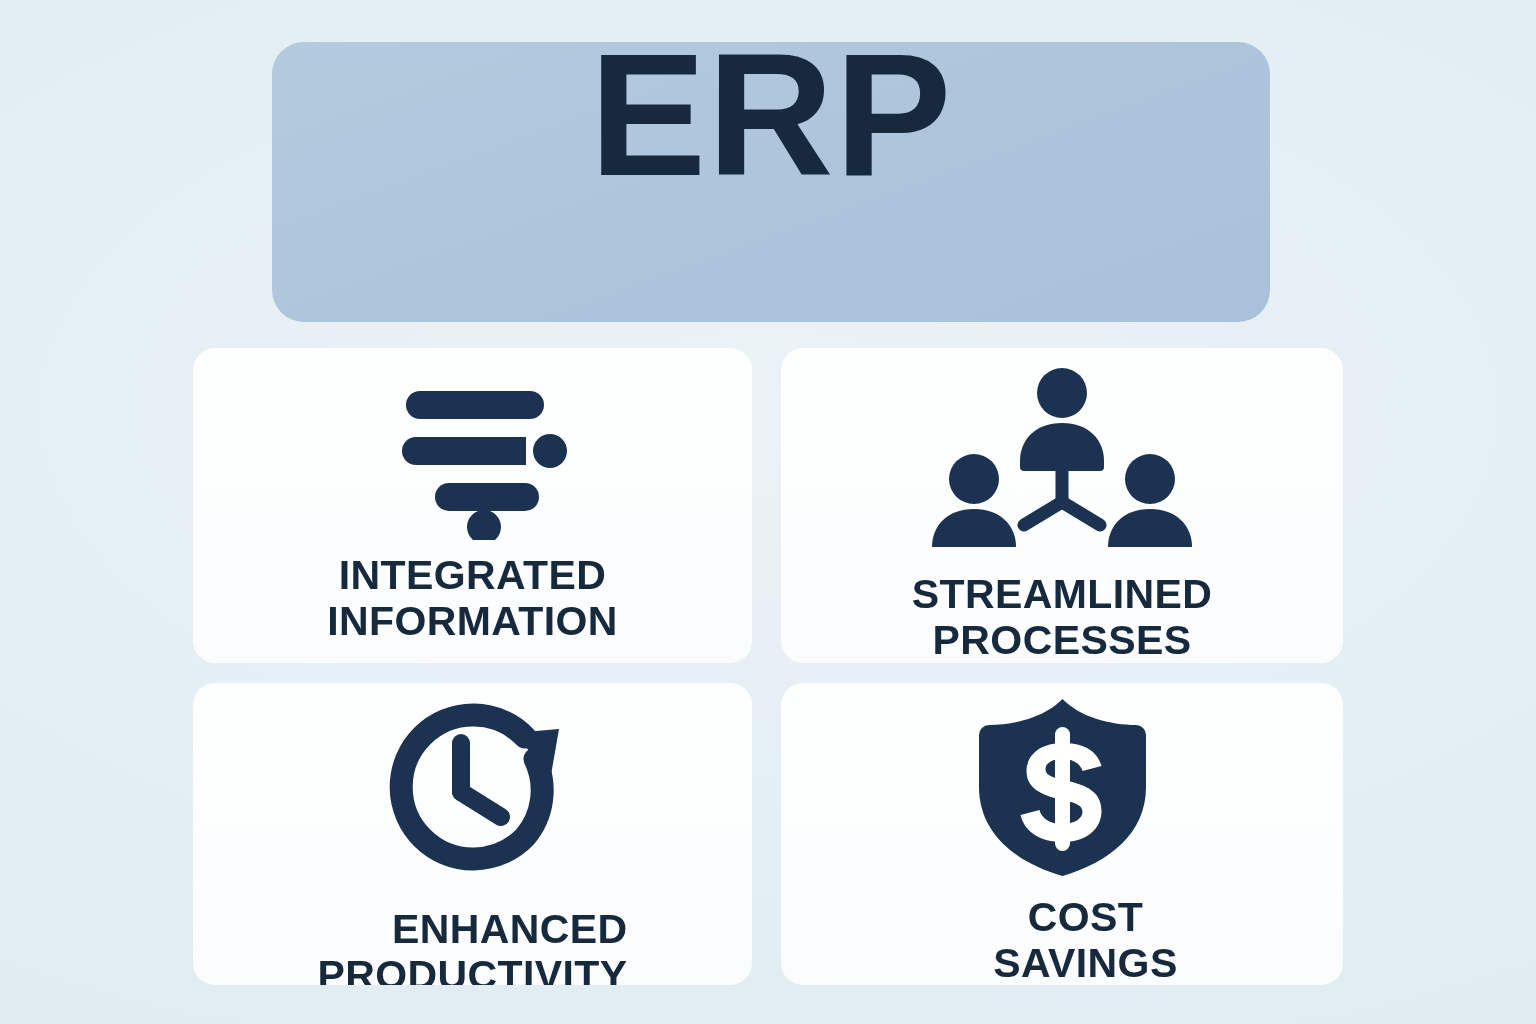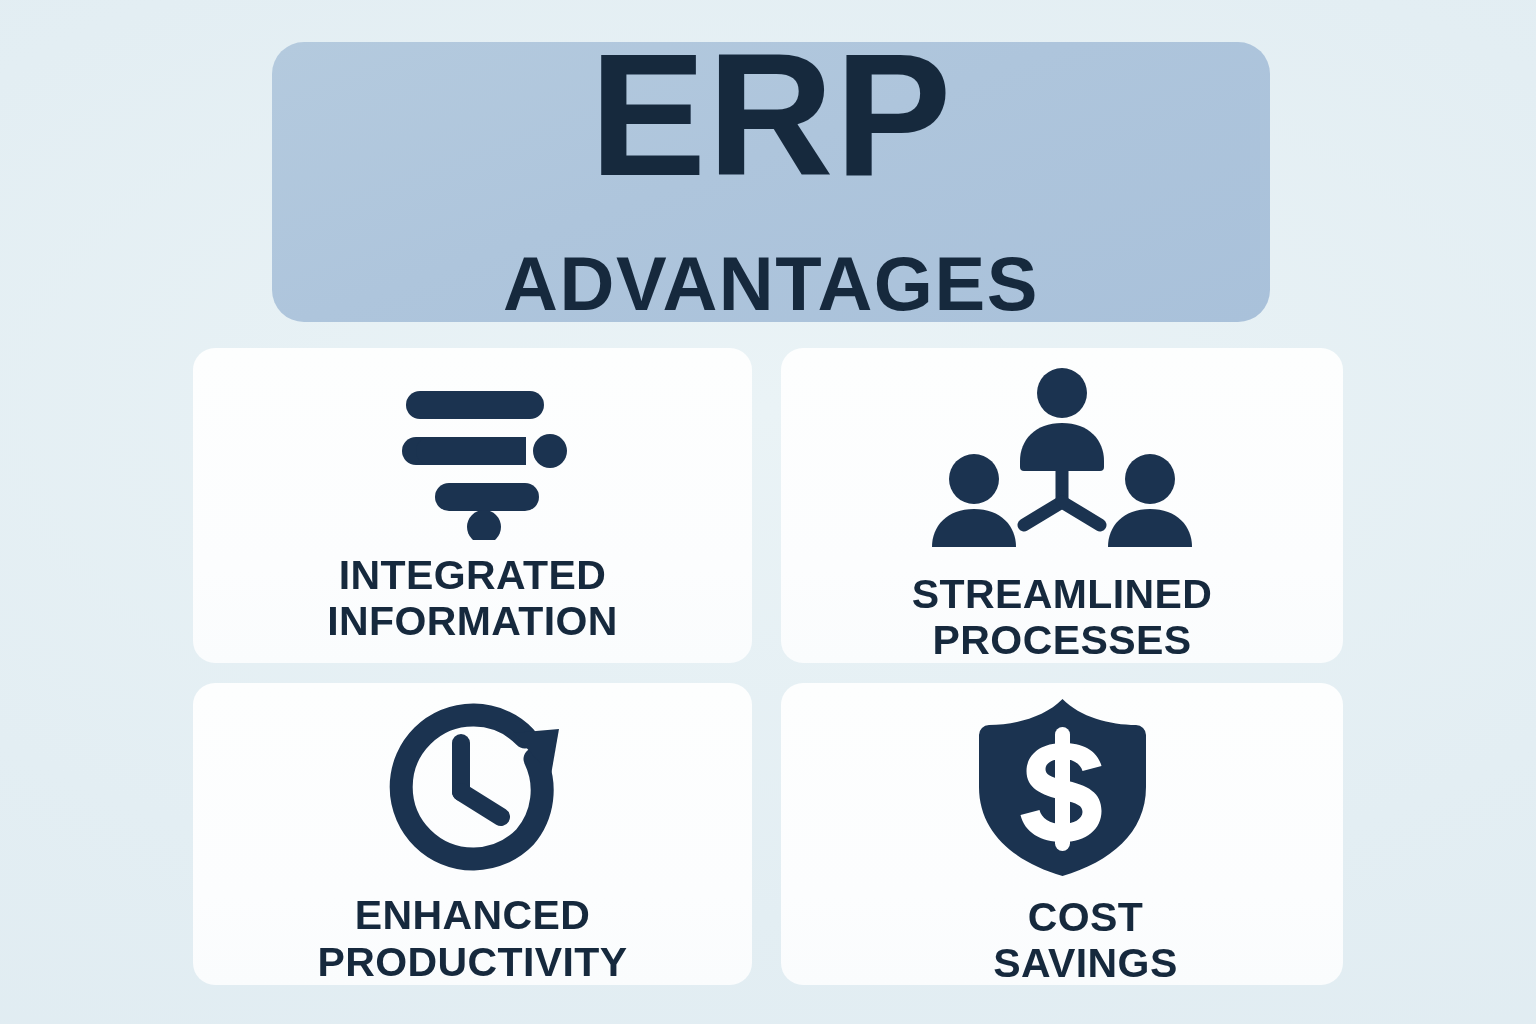--- a/index.html
+++ b/index.html
@@ -97,33 +97,32 @@
   }
 
   
   #card-integrated-information .card-icon { margin-top: 24px; height: 170px; }
   #card-integrated-information .card-label { margin-top: 10px; }
 
   #card-streamlined-processes .card-icon { margin-top: 14px; height: 190px; }
   #card-streamlined-processes .card-label { margin-top: 24px; }
 
   #card-enhanced-productivity .card-icon { margin-top: 14px; height: 190px; }
-  #card-enhanced-productivity .card-label { margin-top: 10px; }
+  #card-enhanced-productivity .card-label { margin-top: 24px; text-align: right; }
 
   #card-cost-savings .card-icon { margin-top: 12px; height: 195px; }
   #card-cost-savings .card-label { margin-top: 14px; margin-left: 47px; }
 
   .icon-svg { display: block; }
 </style>
 </head>
 <body>
 
 <div id="header-banner">
   <div id="main-title">ERP</div>
-  <div id="sub-title">ADVANTAGES</div>
 </div>
 
 <div id="cards-grid">
 
   <div class="advantage-card" id="card-integrated-information">
     <div class="card-icon">
       <svg class="icon-svg" width="190" height="165" viewBox="0 0 190 165" fill="#1b3350">
         <rect x="28" y="16" width="138" height="28" rx="14"></rect>
         <path d="M38 62 h108 a0 0 0 0 1 0 0 v28 a0 0 0 0 1 0 0 H38 a14 14 0 0 1 0 -28 z"></path>
         <rect x="38" y="62" width="110" height="28" rx="14"></rect>

